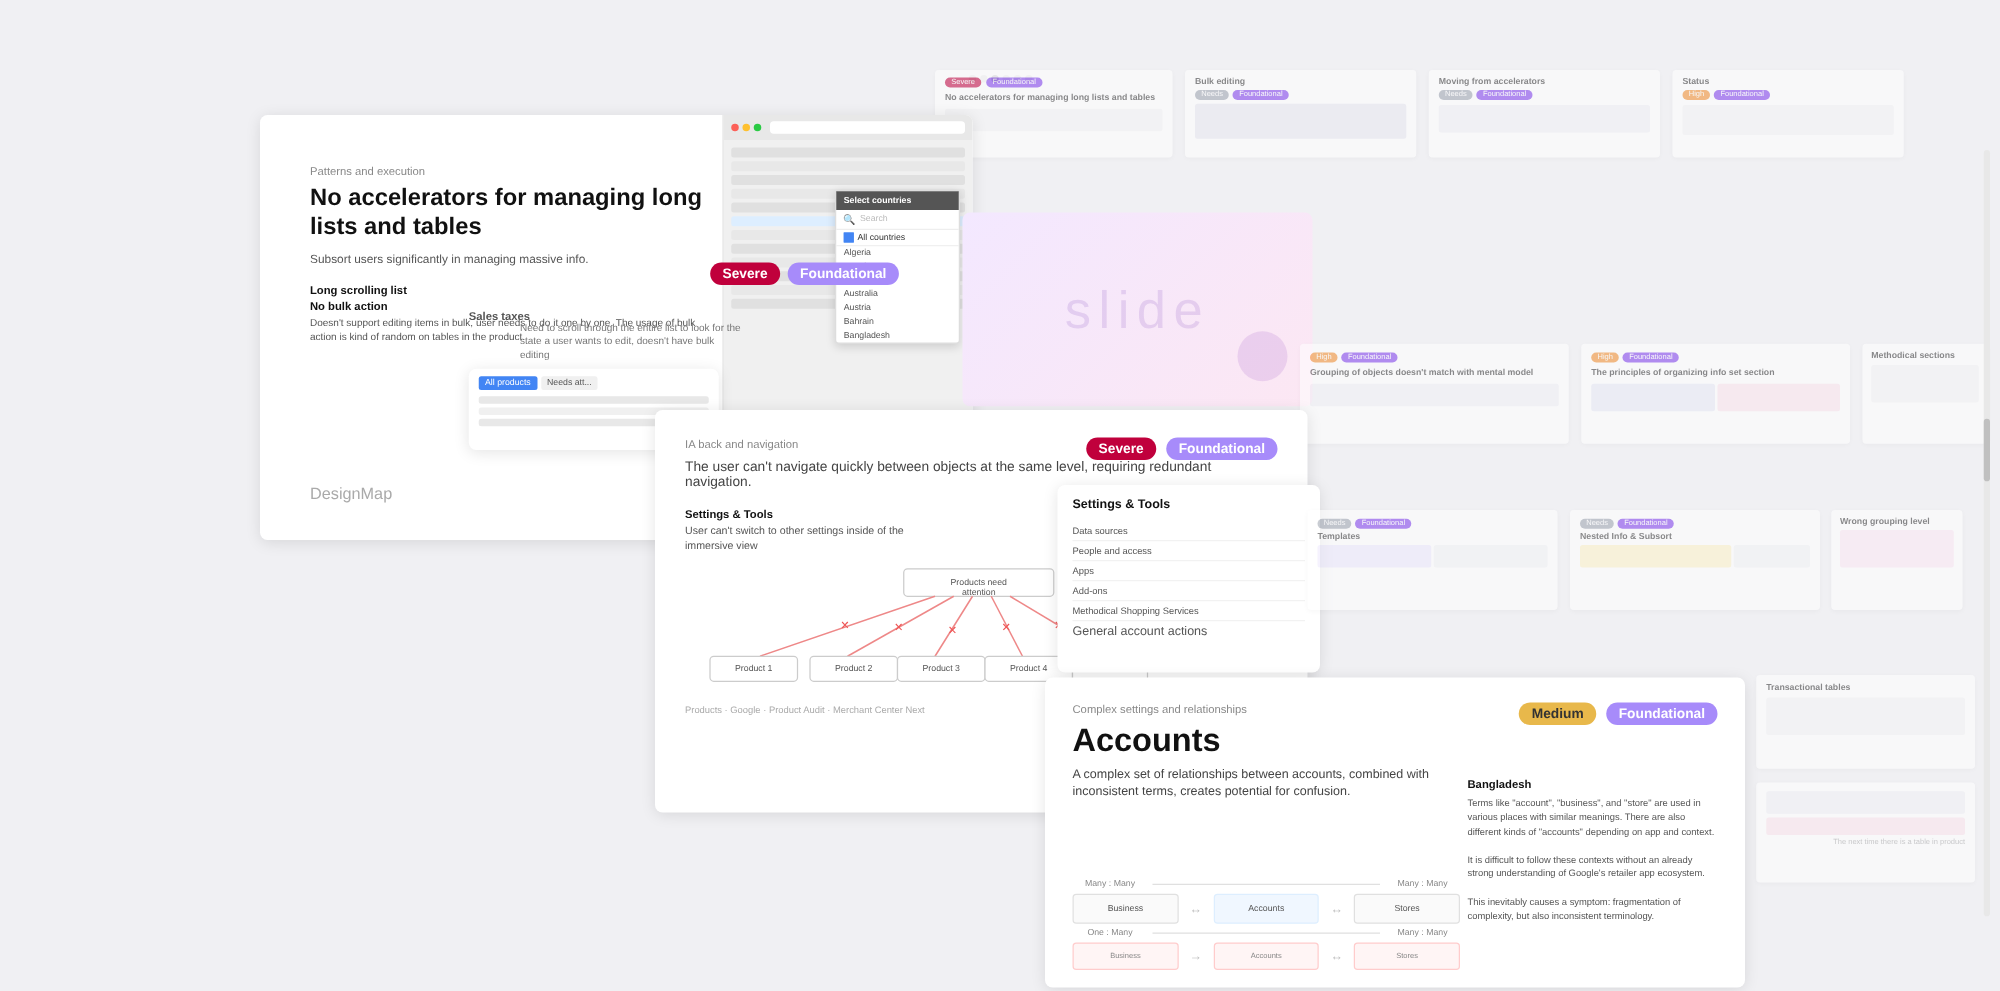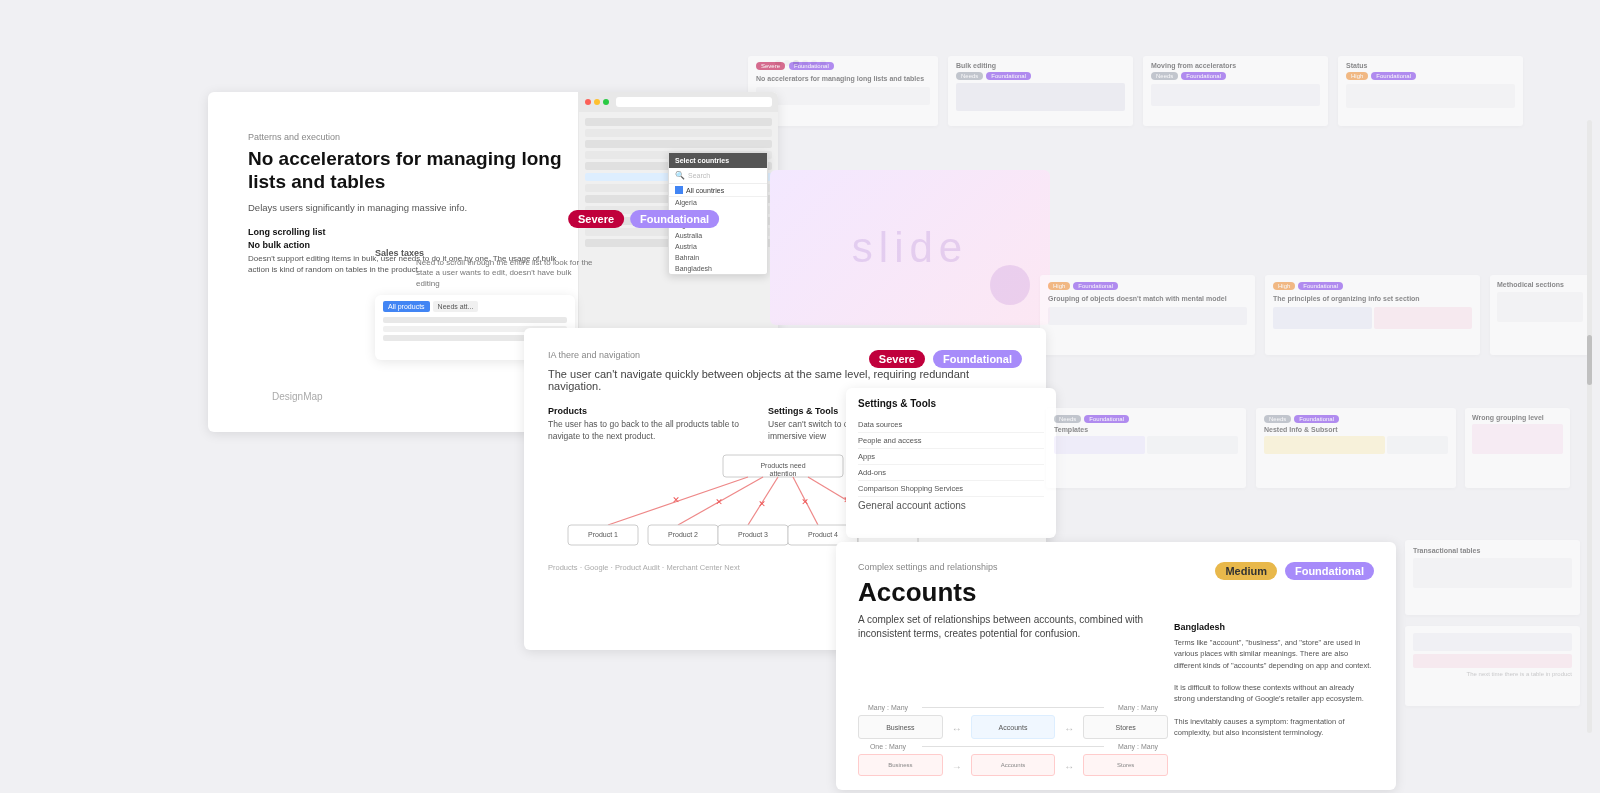--- a/index.html
+++ b/index.html
@@ -155,25 +155,25 @@
       <span style="background:#f28c28;color:white;font-size:6px;padding:1px 5px;border-radius:8px;">High</span>
       <span style="background:#7c3aed;color:white;font-size:6px;padding:1px 5px;border-radius:8px;">Foundational</span>
     </div>
     <div style="background:#f5f5f5;height:24px;border-radius:2px;"></div>
   </div>
 
   <div class="card" id="card1" style="left:208px;top:92px;width:570px;height:340px;">
     <div style="padding:20px;width:370px;position:relative;height:100%;">
       <div class="section-label" style="font-size:9px;color:#888;margin-bottom:6px;">Patterns and execution</div>
       <h2 style="font-size:19px;font-weight:700;color:#111;line-height:1.2;margin-bottom:8px;">No accelerators for managing long lists and tables</h2>
-      <div style="font-size:9.5px;color:#555;margin-bottom:14px;">Delays users significantly in managing massive info.</div>
+      <div style="font-size:9.5px;color:#555;margin-bottom:14px;">Subsort users significantly in managing massive info.</div>
       <div style="font-size:9px;font-weight:700;color:#111;margin-bottom:3px;">Long scrolling list</div>
       <div style="font-size:9px;font-weight:700;color:#111;margin-bottom:3px;">No bulk action</div>
       <div style="font-size:8px;color:#555;line-height:1.4;">Doesn't support editing items in bulk, user needs to do it one by one. The usage of bulk action is kind of random on tables in the product.</div>
-      <div style="font-size:10px;color:#aaa;position:absolute;bottom:10px;left:20px;margin-left:24px;">DesignMap</div>
+      <div style="font-size:13px;color:#aaa;position:absolute;bottom:10px;left:20px;">DesignMap</div>
     </div>
 
     <div style="position:absolute;right:0;top:0;width:200px;height:100%;background:#f0f0f0;border-left:1px solid #e8e8e8;overflow:hidden;">
 
       <div style="background:#e8e8e8;height:20px;display:flex;align-items:center;padding:0 6px;gap:3px;">
         <div style="width:6px;height:6px;border-radius:50%;background:#fc6058;"></div>
         <div style="width:6px;height:6px;border-radius:50%;background:#fec02f;"></div>
         <div style="width:6px;height:6px;border-radius:50%;background:#2aca44;"></div>
         <div style="flex:1;background:white;height:10px;border-radius:3px;margin-left:4px;"></div>
       </div>
@@ -262,27 +262,23 @@
   <div class="bg-card" style="left:1490px;top:275px;width:100px;height:80px;padding:6px 7px;">
     <div style="font-size:7px;color:#333;font-weight:600;margin-bottom:4px;">Methodical sections</div>
     <div style="background:#f5f5f5;height:30px;border-radius:2px;"></div>
   </div>
 
   <div class="card" id="card-main" style="left:524px;top:328px;width:522px;height:322px;padding:22px 24px 16px;position:absolute;">
     <div style="position:absolute;top:22px;right:24px;display:flex;gap:8px;">
       <span class="badge badge-severe">Severe</span>
       <span class="badge badge-foundational">Foundational</span>
     </div>
-    <div style="font-size:9px;color:#888;margin-bottom:8px;">IA there and navigation</div>
+    <div style="font-size:9px;color:#888;margin-bottom:8px;">IA back and navigation</div>
     <div style="font-size:11px;color:#444;margin-bottom:14px;">The user can't navigate quickly between objects at the same level, requiring redundant navigation.</div>
     <div style="display:flex;gap:20px;margin-bottom:10px;">
-      <div style="width:200px;">
-        <div style="font-size:9px;font-weight:700;color:#111;margin-bottom:3px;">Products</div>
-        <div style="font-size:8.5px;color:#555;line-height:1.4;">The user has to go back to the all products table to navigate to the next product.</div>
-      </div>
       <div style="width:200px;">
         <div style="font-size:9px;font-weight:700;color:#111;margin-bottom:3px;">Settings &amp; Tools</div>
         <div style="font-size:8.5px;color:#555;line-height:1.4;">User can't switch to other settings inside of the immersive view</div>
       </div>
     </div>
 
     <div style="position:relative;height:110px;margin-top:4px;">
       <svg width="480" height="110" viewBox="0 0 480 110">
 
         <rect x="175" y="2" width="120" height="22" rx="3" fill="white" stroke="#ccc" stroke-width="1"></rect>
@@ -315,21 +311,21 @@
     </div>
     <div style="font-size:7.5px;color:#aaa;">Products · Google · Product Audit · Merchant Center Next</div>
   </div>
 
   <div class="card" style="left:846px;top:388px;width:210px;height:150px;padding:10px 12px;">
     <div style="font-size:10px;font-weight:700;color:#111;margin-bottom:8px;">Settings &amp; Tools</div>
     <div style="font-size:7.5px;color:#555;padding:3px 0;border-bottom:1px solid #f2f2f2;">Data sources</div>
     <div style="font-size:7.5px;color:#555;padding:3px 0;border-bottom:1px solid #f2f2f2;">People and access</div>
     <div style="font-size:7.5px;color:#555;padding:3px 0;border-bottom:1px solid #f2f2f2;">Apps</div>
     <div style="font-size:7.5px;color:#555;padding:3px 0;border-bottom:1px solid #f2f2f2;">Add-ons</div>
-    <div style="font-size:7.5px;color:#555;padding:3px 0;border-bottom:1px solid #f2f2f2;">Comparison Shopping Services</div>
+    <div style="font-size:7.5px;color:#555;padding:3px 0;border-bottom:1px solid #f2f2f2;">Methodical Shopping Services</div>
     <div style="font-size:10px;color:#555;padding:3px 0;">General account actions</div>
   </div>
 
   <div class="bg-card" style="left:1046px;top:408px;width:200px;height:80px;padding:7px 8px;">
     <div style="display:flex;gap:3px;margin-bottom:3px;">
       <span style="background:#9ca3af;color:white;font-size:6px;padding:1px 5px;border-radius:8px;">Needs</span>
       <span style="background:#7c3aed;color:white;font-size:6px;padding:1px 5px;border-radius:8px;">Foundational</span>
     </div>
     <div style="font-size:7px;font-weight:600;color:#333;margin-bottom:3px;">Templates</div>
     <div style="display:flex;gap:2px;">

